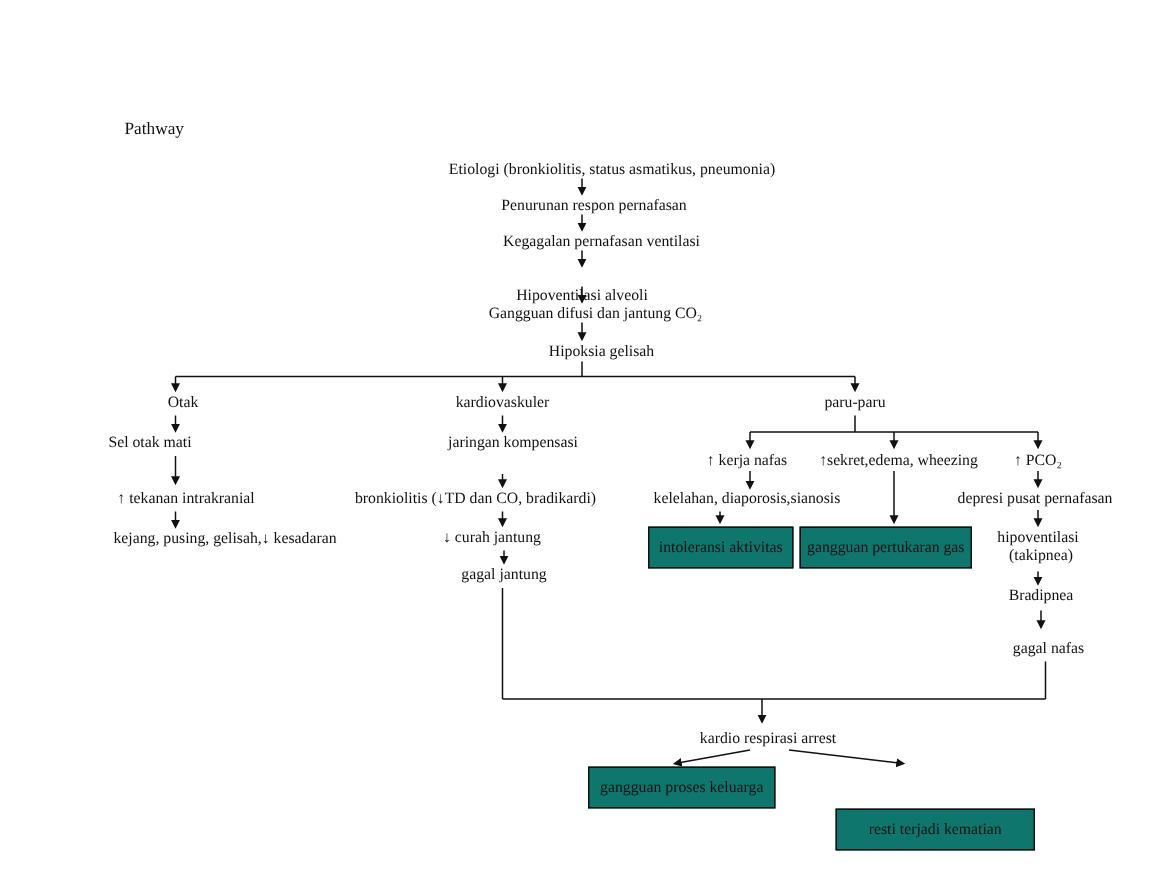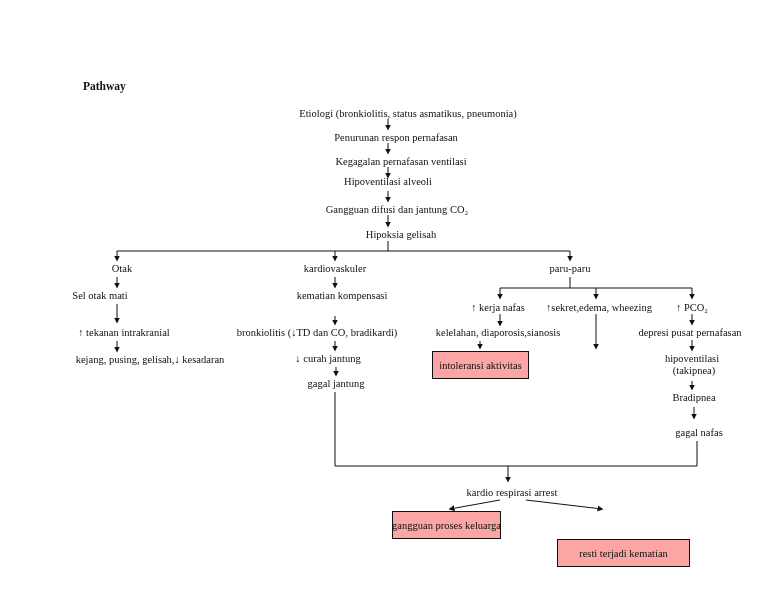--- a/index.html
+++ b/index.html
@@ -18,31 +18,31 @@
     line-height:12px;
     white-space:nowrap;
     transform:translateX(-50%);
     color:#111;
     font-family:Liberation Serif, serif;
   }
   .title{
     position:absolute;
     left:83px;top:80px;
     font-size:11.5px;
-    font-weight:bold;
+    font-weight:normal;
     white-space:nowrap;
   }
   .nbox{
     position:absolute;
     border:1px solid #111;
     display:flex;align-items:center;justify-content:center;
     font-size:10.5px;
     white-space:nowrap;
     box-sizing:border-box;
-    background:#fca5a5;
+    background:#0f766e;
   }
 </style>
 </head>
 <body>
 
 <div id="page">
 
   <svg id="connectors" viewBox="0 0 768 594" xmlns="http://www.w3.org/2000/svg">
     <defs>
       <marker id="ah" markerWidth="8" markerHeight="8" refX="4.5" refY="3" orient="auto">
@@ -96,52 +96,55 @@
       <line x1="500" y1="500" x2="450" y2="509" marker-end="url(#ah)"></line>
       <line x1="526" y1="500" x2="602" y2="509" marker-end="url(#ah)"></line>
     </g>
   </svg>
 
   <div class="title">Pathway</div>
 
   <div class="lbl" style="left:408px;top:108px">Etiologi (bronkiolitis, status asmatikus, pneumonia)</div>
   <div class="lbl" style="left:396px;top:132px">Penurunan respon pernafasan</div>
   <div class="lbl" style="left:401px;top:156px">Kegagalan pernafasan ventilasi</div>
-  <div class="lbl" style="left:388px;top:176px">Hipoventilasi alveoli</div>
+  <div class="lbl" style="left:388px;top:192px">Hipoventilasi alveoli</div>
   <div class="lbl" style="left:397px;top:204px">Gangguan difusi dan jantung CO₂</div>
   <div class="lbl" style="left:401px;top:229px">Hipoksia gelisah</div>
 
   <div class="lbl" style="left:122px;top:263px">Otak</div>
   <div class="lbl" style="left:335px;top:263px">kardiovaskuler</div>
   <div class="lbl" style="left:570px;top:263px">paru-paru</div>
 
   <div class="lbl" style="left:100px;top:290px">Sel otak mati</div>
   <div class="lbl" style="left:124px;top:327px">↑ tekanan intrakranial</div>
   <div class="lbl" style="left:150px;top:354px">kejang, pusing, gelisah,↓ kesadaran</div>
 
-  <div class="lbl" style="left:342px;top:290px">kematian kompensasi</div>
+  <div class="lbl" style="left:342px;top:290px">jaringan kompensasi</div>
   <div class="lbl" style="left:317px;top:327px">bronkiolitis (↓TD dan CO, bradikardi)</div>
   <div class="lbl" style="left:328px;top:353px">↓ curah jantung</div>
   <div class="lbl" style="left:336px;top:378px">gagal jantung</div>
 
   <div class="lbl" style="left:498px;top:302px">↑ kerja nafas</div>
   <div class="lbl" style="left:599px;top:302px">↑sekret,edema, wheezing</div>
   <div class="lbl" style="left:692px;top:302px">↑ PCO₂</div>
   <div class="lbl" style="left:498px;top:327px">kelelahan, diaporosis,sianosis</div>
   <div class="lbl" style="left:690px;top:327px">depresi pusat pernafasan</div>
   <div class="lbl" style="left:692px;top:353px">hipoventilasi</div>
   <div class="lbl" style="left:694px;top:365px">(takipnea)</div>
   <div class="lbl" style="left:694px;top:392px">Bradipnea</div>
   <div class="lbl" style="left:699px;top:427px">gagal nafas</div>
 
   <div class="nbox" style="left:432px;top:351px;width:97px;height:28px">
     <span>intoleransi aktivitas</span>
   </div>
+  <div class="nbox" style="left:533px;top:351px;width:115px;height:28px">
+    <span>gangguan pertukaran gas</span>
+  </div>
 
   <div class="lbl" style="left:512px;top:487px">kardio respirasi arrest</div>
-  <div class="nbox" style="left:392px;top:511px;width:109px;height:28px">
+  <div class="nbox" style="left:392px;top:511px;width:125px;height:28px">
     <span>gangguan proses keluarga</span>
   </div>
   <div class="nbox" style="left:557px;top:539px;width:133px;height:28px">
     <span>resti terjadi kematian</span>
   </div>
 
 </div>
 
 </body></html>

